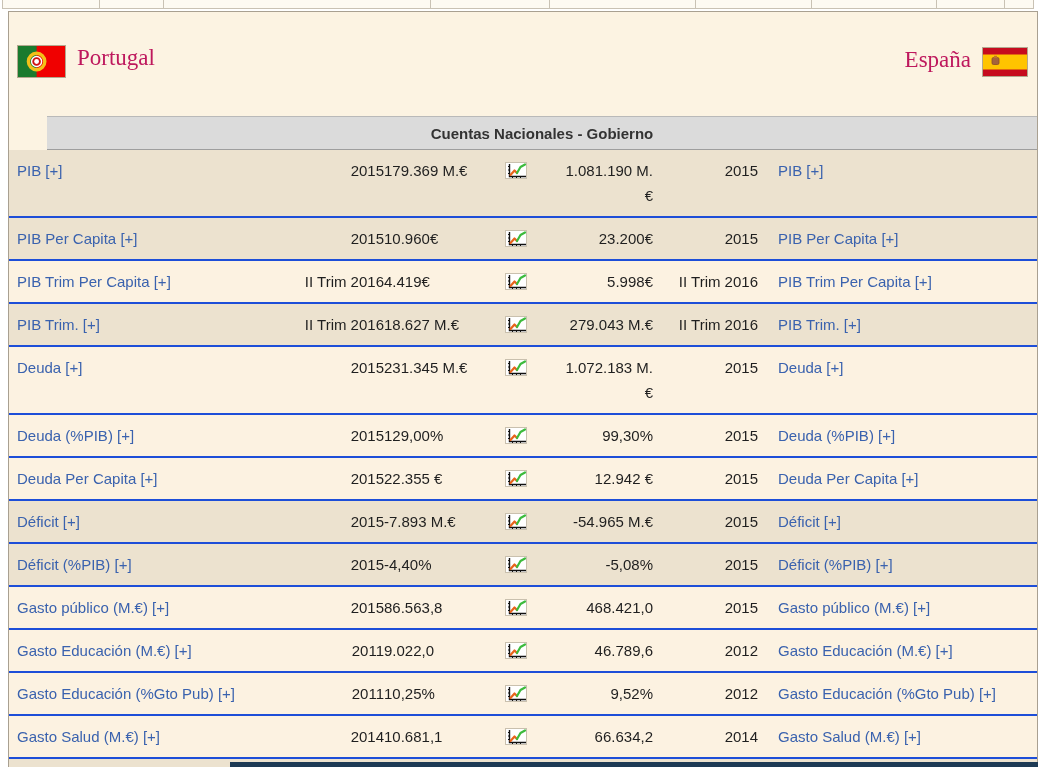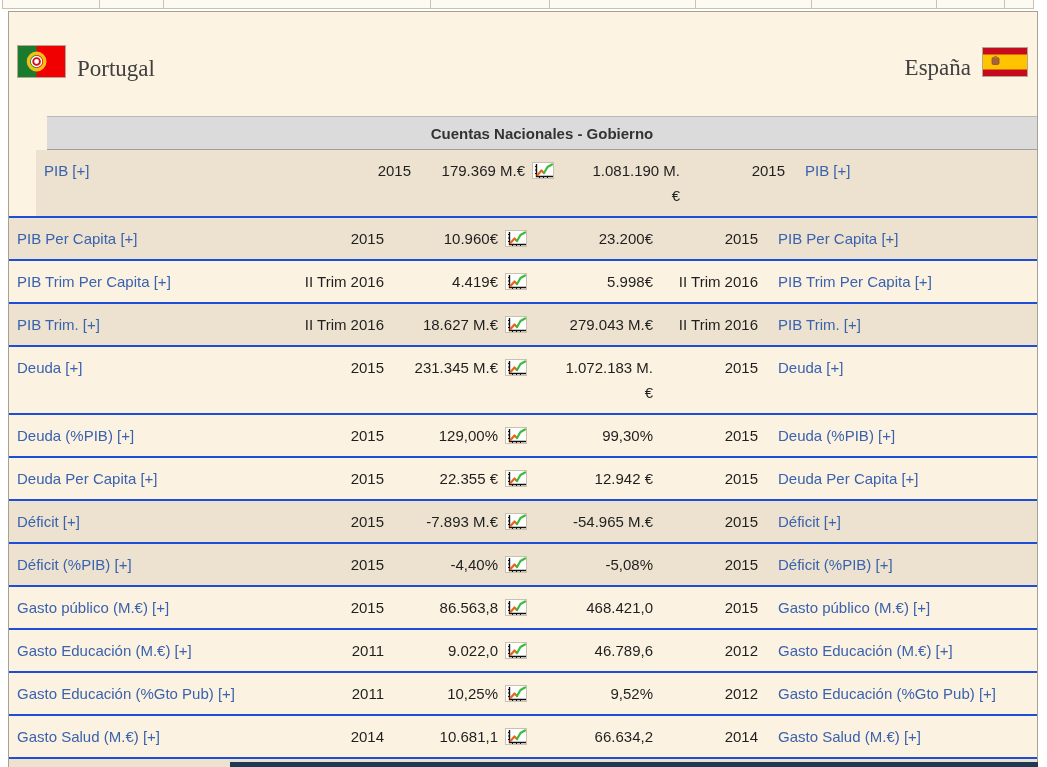--- a/index.html
+++ b/index.html
@@ -23,21 +23,21 @@
     box-sizing:border-box;
     background:#fcf3e2;
     border:1px solid #a9a091;
   }
 
   
   .country-header {
     display:flex; justify-content:space-between; align-items:center;
     padding:33px 9px 34px 8px;
   }
-  .country { display:flex; align-items:flex-end; gap:11px; text-decoration:none; color:#404040; }
+  .country { display:flex; align-items:flex-start; gap:11px; text-decoration:none; color:#be185d; }
   .country-name { font-family:"Liberation Serif", serif; font-size:23px; }
   .flag { display:block; }
 
   
   .section-band {
     background:#dbdbdb;
     border-top:1px solid #b9b9b9; border-bottom:1px solid #9e9e9e;
     text-align:center; font-weight:bold; font-size:15px; color:#333333;
     padding:8px 0 7px;
     margin-left:38px;
@@ -46,26 +46,26 @@
   
   .rows { width:100%; }
   .row {
     display:grid;
     grid-template-columns:265px 110px 114px 36px 29px 90px 105px 1fr;
     font-size:15px; line-height:25px; color:#1f1f1f;
     padding:8px 0 8px;
     border-top:2px solid #1d4ed8;
     background:#fcf2e1;
   }
-  .row:first-child { border-top:none;margin-left:27px; }
+  .row:first-child { border-top:none; }
   .row.shaded { background:#ece2cf; }
   .cell { box-sizing:border-box; }
   .c-label-left  { text-align:left;  padding-left:8px; }
   .c-date-left   { text-align:right; }
-  .c-value-left  { text-align:right; }
+  .c-value-left  { text-align:left; }
   .c-icon        { display:flex; justify-content:center; align-items:flex-start; padding-top:4px; }
   .c-spacer      { }
   .c-value-right { text-align:right; }
   .c-date-right  { text-align:right; }
   .c-label-right { text-align:left; padding-left:20px; }
   a.metric-link { color:#3a62ae; text-decoration:none; cursor:pointer; }
   .chart-btn { display:inline-block; line-height:0; cursor:pointer; }
 
   
   .bottom-bar {

